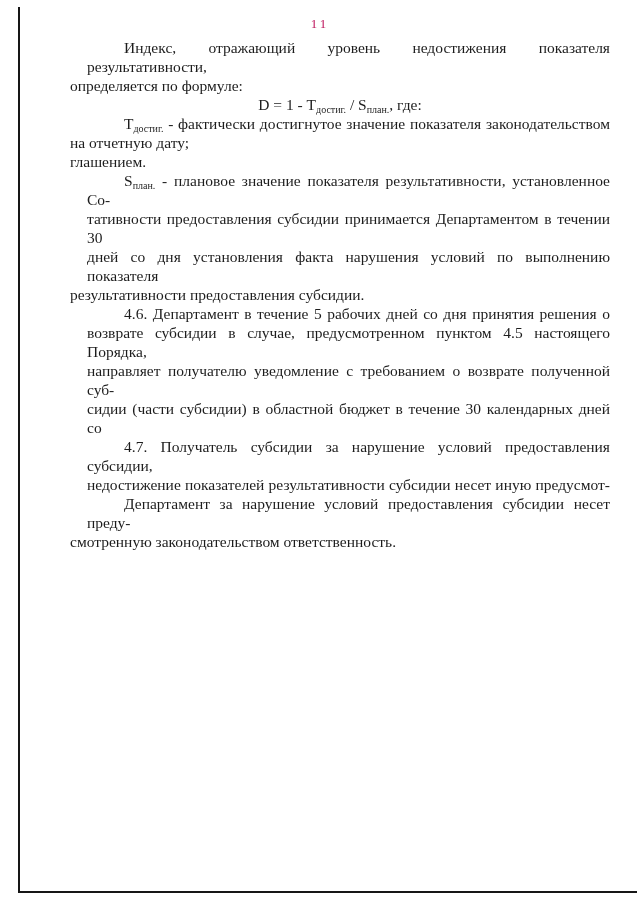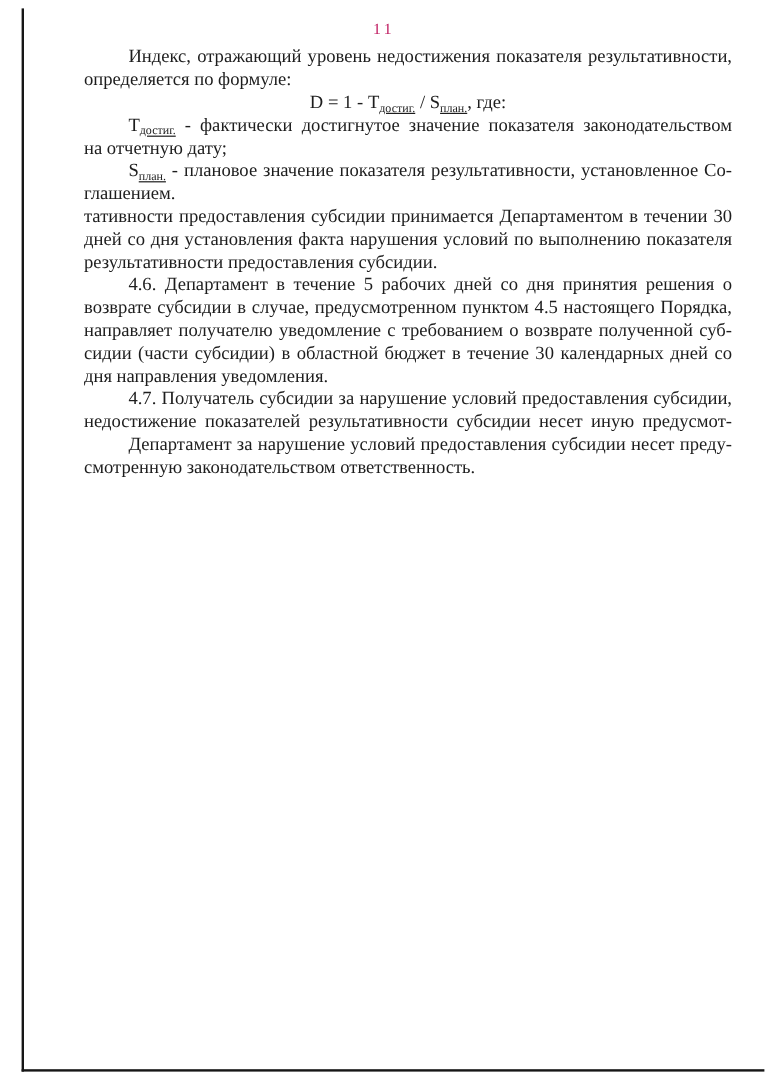--- a/index.html
+++ b/index.html
@@ -37,36 +37,36 @@
   }
   .line {
     display: block;
     font-size: 15.5px;
     line-height: 19px;
     white-space: normal;
   }
   .just {
     text-align: justify;
     text-align-last: justify;
+    margin-left: 17px;
   }
   .indent {
     text-indent: 37px;
   }
   .formula {
     display: block;
     font-size: 15.5px;
     line-height: 19px;
     text-align: center;
   }
   sub.sb {
     font-size: 10px;
     line-height: 0;
     vertical-align: -3px;
     letter-spacing: 0;
-    text-decoration: underline;
   }
   
   .scan-edge-left {
     position: absolute;
     left: 18px;
     top: 7px;
     bottom: 12px;
     width: 2px;
     background: #161616;
   }
@@ -97,36 +97,35 @@
   <p class="para">
     <span class="formula"><span>D = 1 - Т</span><sub class="sb">достиг.</sub><span> / S</span><sub class="sb">план.</sub><span>, где:</span></span>
   </p>
 
   <p class="para">
     <span class="line just indent"><span>Т</span><sub class="sb">достиг.</sub><span> - фактически достигнутое значение показателя законодательством</span></span>
     <span class="line">на отчетную дату;</span>
   </p>
 
   <p class="para">
+    <span class="line">глашением.</span>
     <span class="line just indent"><span>S</span><sub class="sb">план.</sub><span> - плановое значение показателя результативности, установленное Со-</span></span>
-    <span class="line">глашением.</span>
   </p>
 
   <p class="para">
     <span class="line just">тативности предоставления субсидии принимается Департаментом в течении 30</span>
     <span class="line just">дней со дня установления факта нарушения условий по выполнению показателя</span>
     <span class="line">результативности предоставления субсидии.</span>
   </p>
 
   <p class="para">
     <span class="line just indent">4.6. Департамент в течение 5 рабочих дней со дня принятия решения о</span>
     <span class="line just">возврате субсидии в случае, предусмотренном пунктом 4.5 настоящего Порядка,</span>
     <span class="line just">направляет получателю уведомление с требованием о возврате полученной суб-</span>
     <span class="line just">сидии (части субсидии) в областной бюджет в течение 30 календарных дней со</span>
-    <span class="line">дня направления уведомления.</span>
   </p>
 
 
   <p class="para">
     <span class="line just indent">4.7. Получатель субсидии за нарушение условий предоставления субсидии,</span>
     <span class="line just">недостижение показателей результативности субсидии несет иную предусмот-</span>
   </p>
 
   <p class="para">
     <span class="line just indent">Департамент за нарушение условий предоставления субсидии несет преду-</span>

